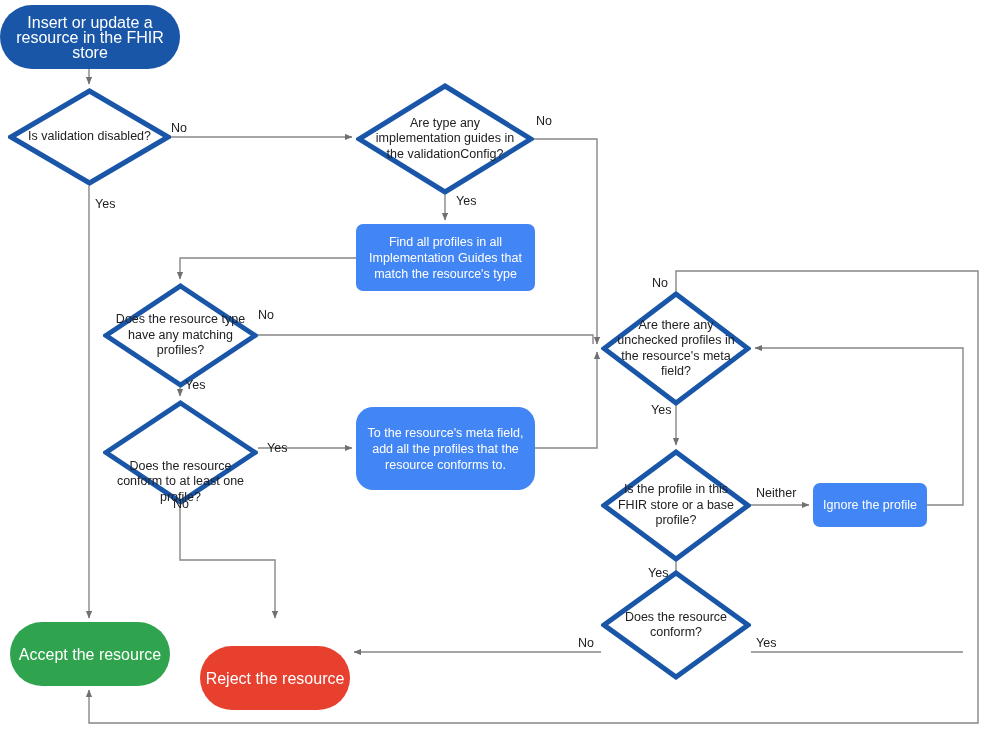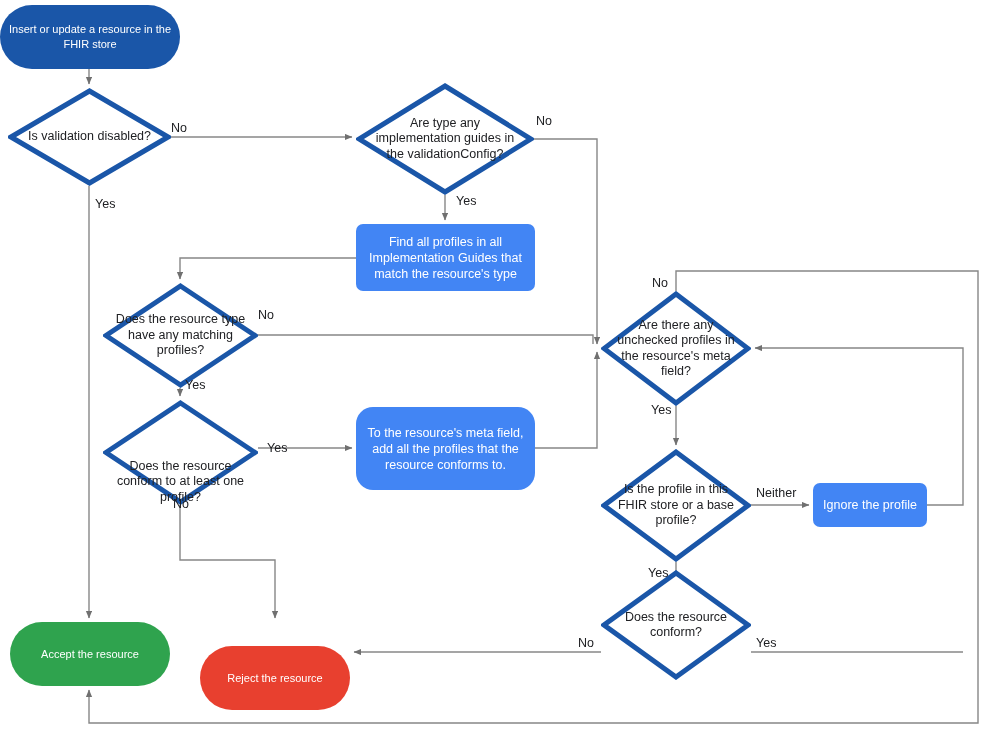--- a/index.html
+++ b/index.html
@@ -1,20 +1,20 @@
 <!DOCTYPE html>
 <html><head>
 <meta charset="utf-8">
 <style>
   html,body{margin:0;padding:0;background:#ffffff;}
   body{font-family:"Liberation Sans",sans-serif;}
   #canvas{position:relative;width:994px;height:731px;background:#ffffff;overflow:hidden;}
   #edges{position:absolute;left:0;top:0;width:994px;height:731px;pointer-events:none;}
   .node{position:absolute;box-sizing:border-box;display:flex;align-items:center;justify-content:center;text-align:center;}
-  .term{border-radius:34px;color:#ffffff;font-size:11px;line-height:15px;}
+  .term{border-radius:34px;color:#ffffff;font-size:16px;line-height:15px;}
   .term.start{background:#1a56a8;}
   .term.accept{background:#2fa34e;}
   .term.reject{background:#e8402f;}
   .proc{background:#4285f4;border-radius:7px;color:#ffffff;font-size:12.5px;line-height:16px;}
   .proc .inner{padding:0 10px;}
   .dec{background:transparent;}
   .dec .shape{position:absolute;left:0;top:0;width:100%;height:100%;}
   .dec .lbl{position:relative;z-index:2;color:#202124;font-size:12.5px;line-height:15.5px;width:86%;}
   .edgelabel{position:absolute;color:#202124;font-size:12.5px;line-height:14px;white-space:nowrap;}
 </style>

